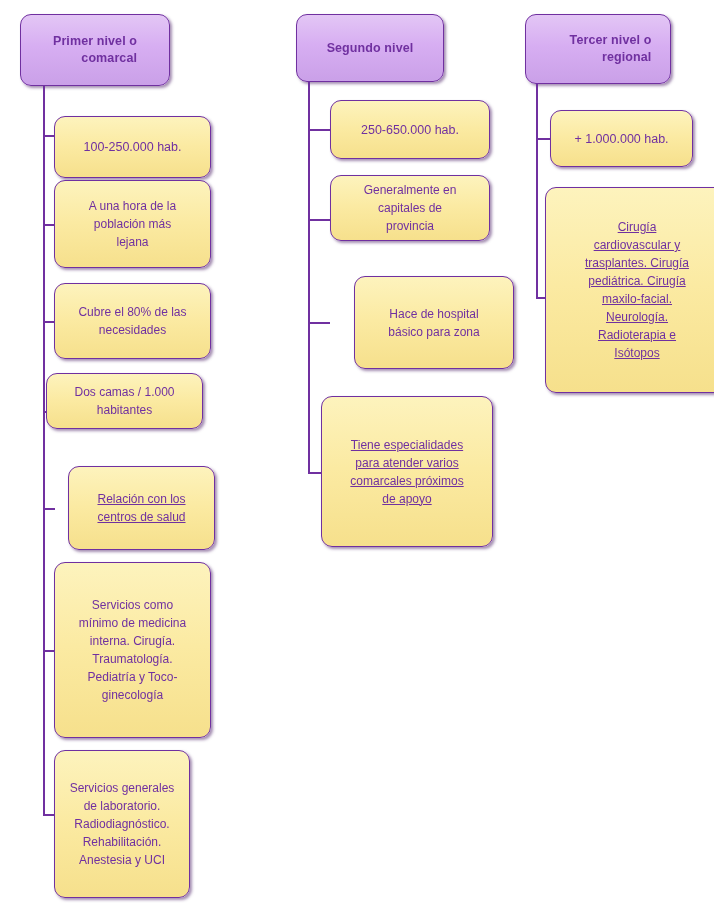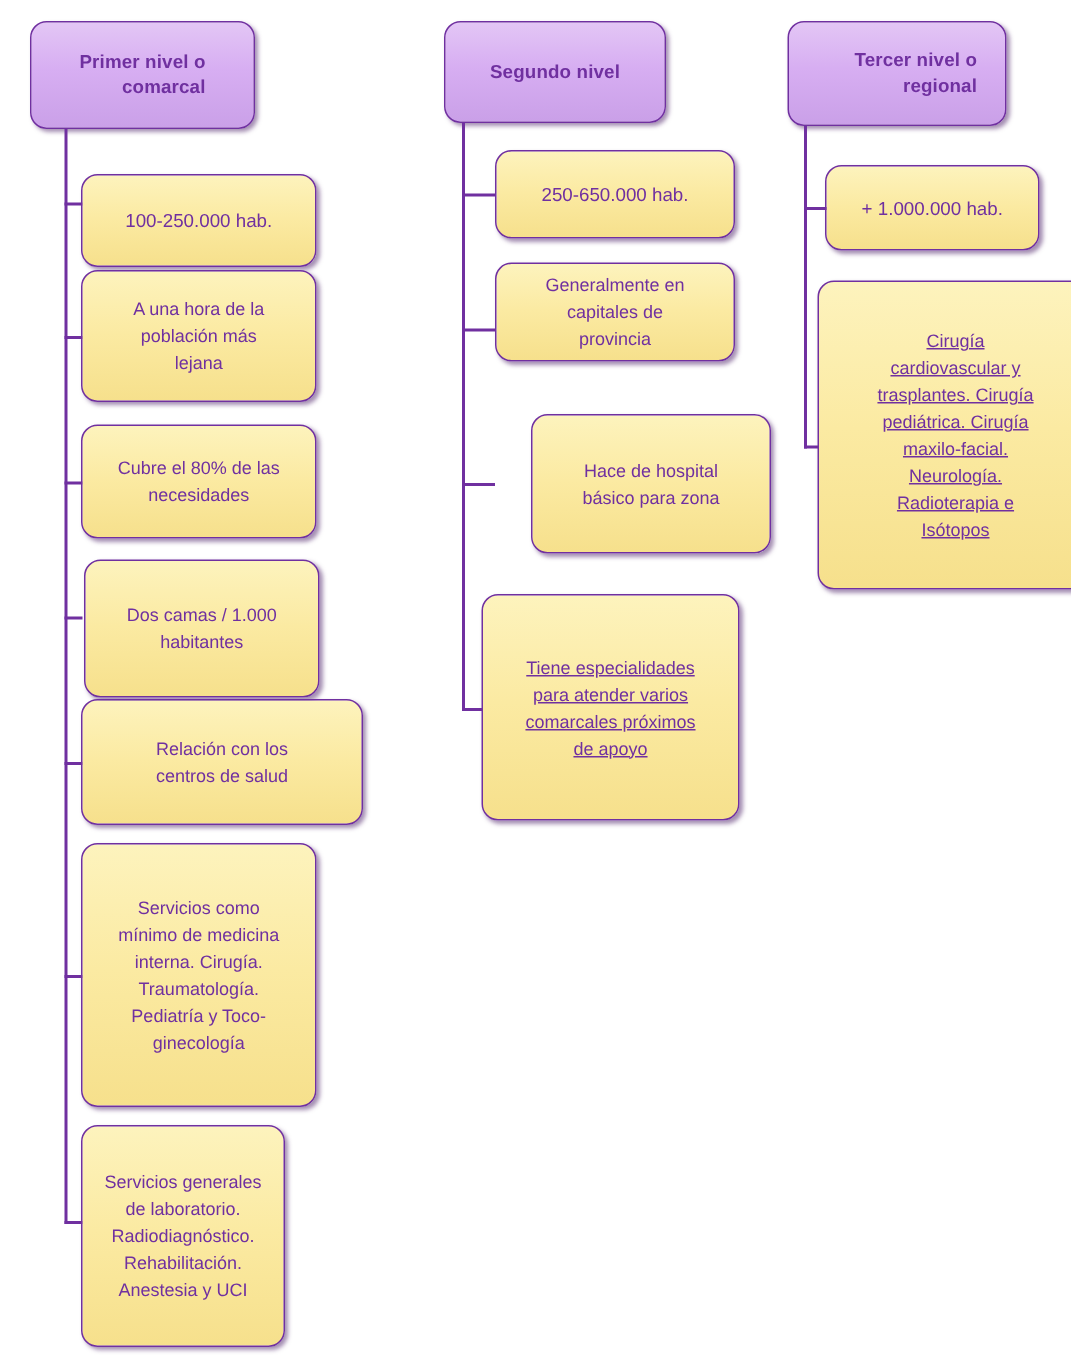--- a/index.html
+++ b/index.html
@@ -105,27 +105,27 @@
 lejana</span>
     </div>
 
     <div class="stub" style="left:43px; top:321px; width:12px;"></div>
     <div class="node leaf-node" style="left:54px; top:283px; width:157px; height:76px;">
       <span class="node-text">Cubre el 80% de las
 necesidades</span>
     </div>
 
     <div class="stub" style="left:43px; top:411px; width:12px;"></div>
-    <div class="node leaf-node" style="left:56px; top:373px; width:157px; height:92px;">
+    <div class="node leaf-node" style="left:46px; top:373px; width:157px; height:56px;">
       <span class="node-text">Dos camas / 1.000
 habitantes</span>
     </div>
 
     <div class="stub" style="left:43px; top:508px; width:12px;"></div>
-    <div class="node leaf-node" style="left:54px; top:466px; width:188px; height:84px;">
+    <div class="node leaf-node" style="left:68px; top:466px; width:147px; height:84px;text-decoration:underline;">
       <span class="node-text">Relación  con los
 centros de salud</span>
     </div>
 
     <div class="stub" style="left:43px; top:650px; width:12px;"></div>
     <div class="node leaf-node" style="left:54px; top:562px; width:157px; height:176px;">
       <span class="node-text">Servicios  como
 mínimo  de medicina
 interna. Cirugía.
 Traumatología.

